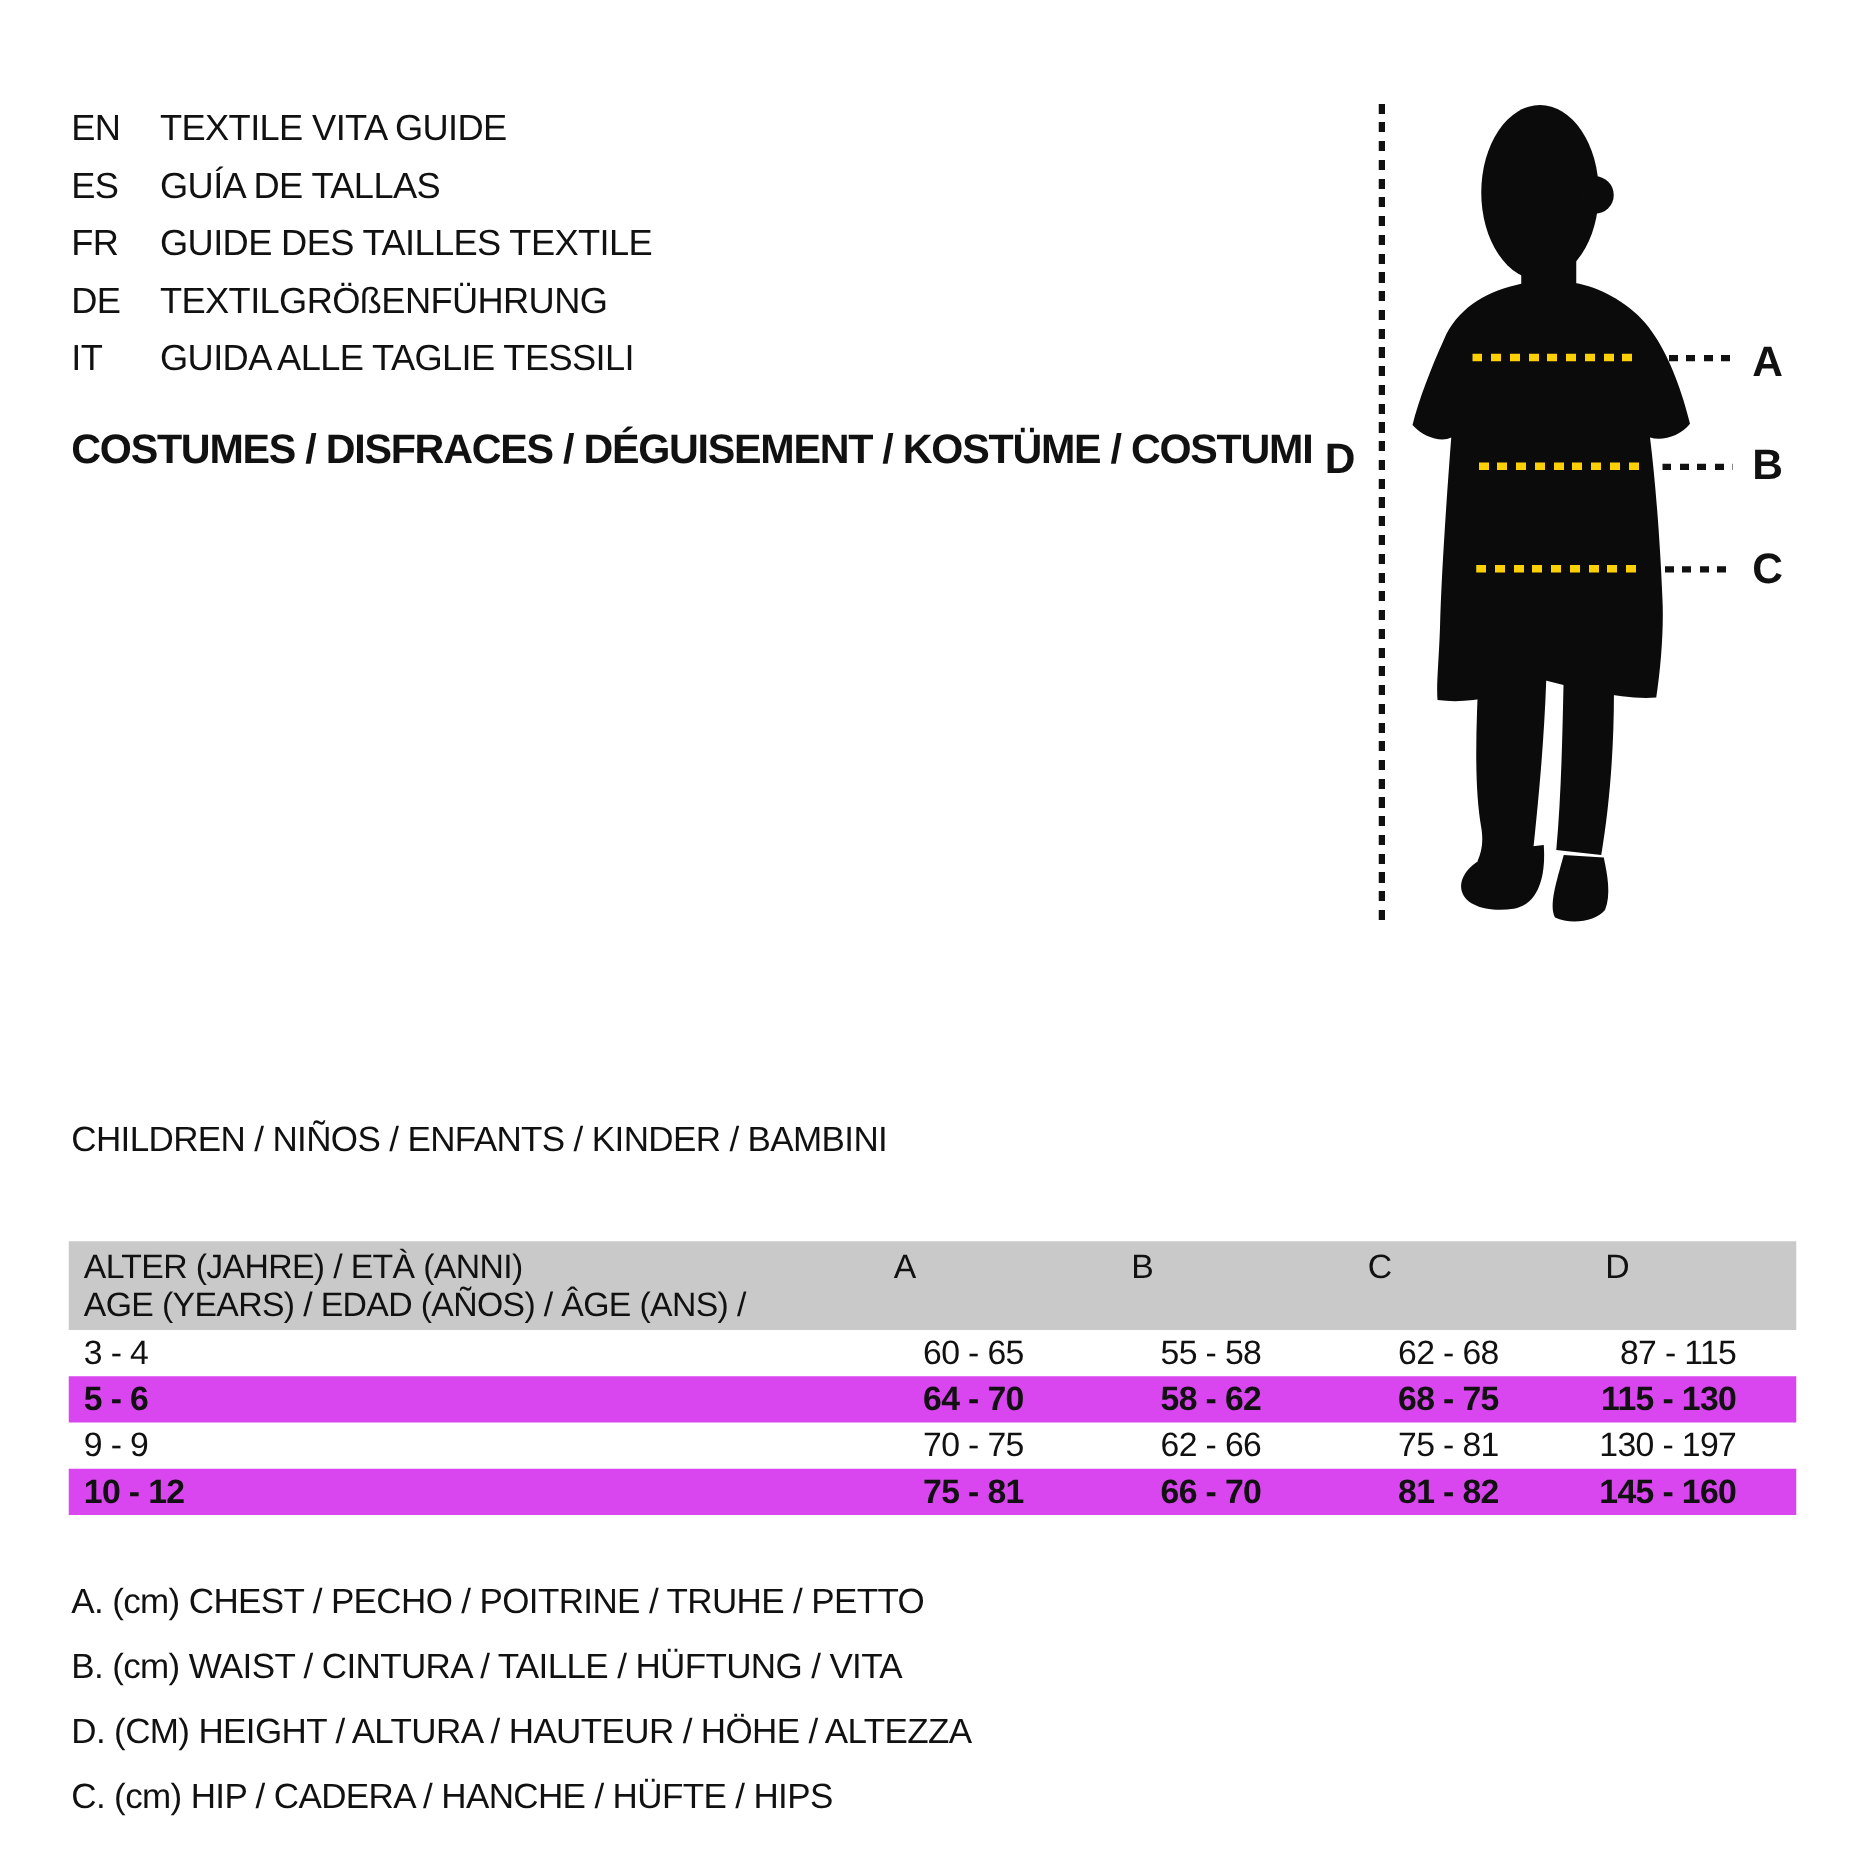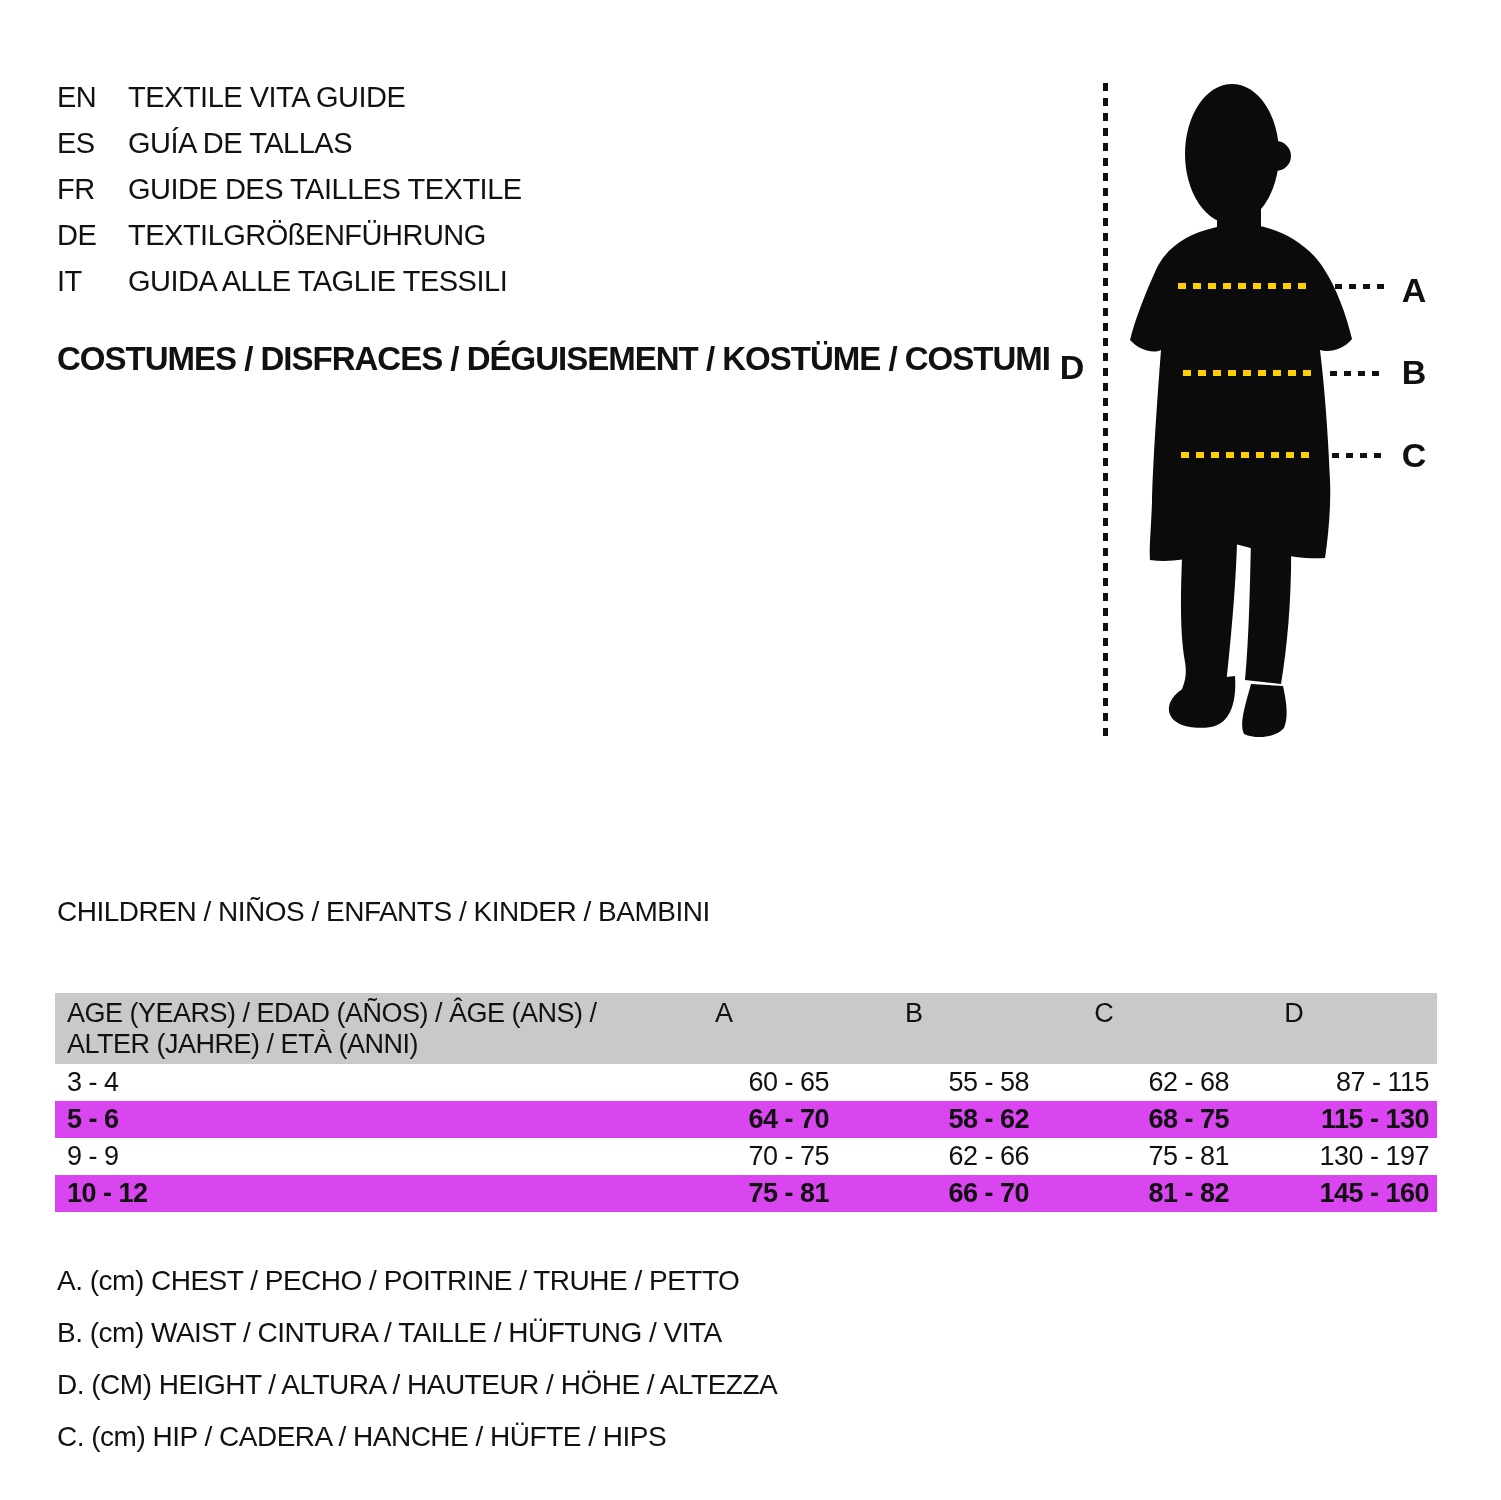--- a/index.html
+++ b/index.html
@@ -8,21 +8,21 @@
     width: 1501px;
     height: 1500px;
     background: #ffffff;
     overflow: hidden;
     font-family: "Liberation Sans", sans-serif;
     color: #111111;
   }
 
   
   .lang-block { position: absolute; left: 57px; top: 74px; }
-  .lang-row { display: flex; height: 46px; align-items: center; }
+  .lang-row { display: flex; height: 46px; align-items: flex-end; }
   .lang-code {
     width: 71px; font-size: 29px; letter-spacing: -0.5px; font-weight: 400;
   }
   .lang-label { font-size: 29px; letter-spacing: -0.5px; font-weight: 400; }
 
   .category-line {
     position: absolute; left: 57px; top: 340px;
     font-size: 33px; font-weight: 700; letter-spacing: -1px;
   }
 
@@ -68,21 +68,21 @@
   }
   .size-table { position: absolute; left: 55px; top: 993px; width: 1382px; }
   .thead {
     display: grid; grid-template-columns: 574px 190px 190px 190px 190px;
     background: #c9c9c9; height: 71px;
   }
   .age-header { padding: 5px 0 0 12px; font-size: 27px; letter-spacing: -0.5px; line-height: 31px; }
   .col-header { text-align: center; padding-top: 5px; font-size: 27px; line-height: 31px; }
   .trow {
     display: grid; grid-template-columns: 574px 190px 190px 190px 190px;
-    height: 37px; line-height: 37px; font-size: 27px; letter-spacing: -0.5px; gap: 10px;
+    height: 37px; line-height: 37px; font-size: 27px; letter-spacing: -0.5px;
   }
   .trow.striped { background: #d946ef; font-weight: bold; }
   .cell-age { padding-left: 12px; }
   .cell-val { text-align: right; }
 
   
   .legend { position: absolute; left: 57px; top: 1255px; }
   .legend-row { height: 52px; line-height: 52px; font-size: 28px; letter-spacing: -0.5px; }
 </style>
 </head>
@@ -154,22 +154,22 @@
 
   <div class="abc-label label-a">A</div>
   <div class="abc-label label-b">B</div>
   <div class="abc-label label-c">C</div>
 
   <div class="section-title">CHILDREN / NIÑOS / ENFANTS / KINDER / BAMBINI</div>
 
   <div class="size-table">
     <div class="thead">
       <div class="age-header">
+        <div>ALTER (JAHRE) / ETÀ (ANNI)</div>
         <div>AGE (YEARS) / EDAD (AÑOS) / ÂGE (ANS) /</div>
-        <div>ALTER (JAHRE) / ETÀ (ANNI)</div>
       </div>
       <div class="col-header">A</div>
       <div class="col-header">B</div>
       <div class="col-header">C</div>
       <div class="col-header">D</div>
     </div>
 
     <div class="trow">
       <div class="cell-age">3 - 4</div>
       <div class="cell-val">60 - 65</div>

